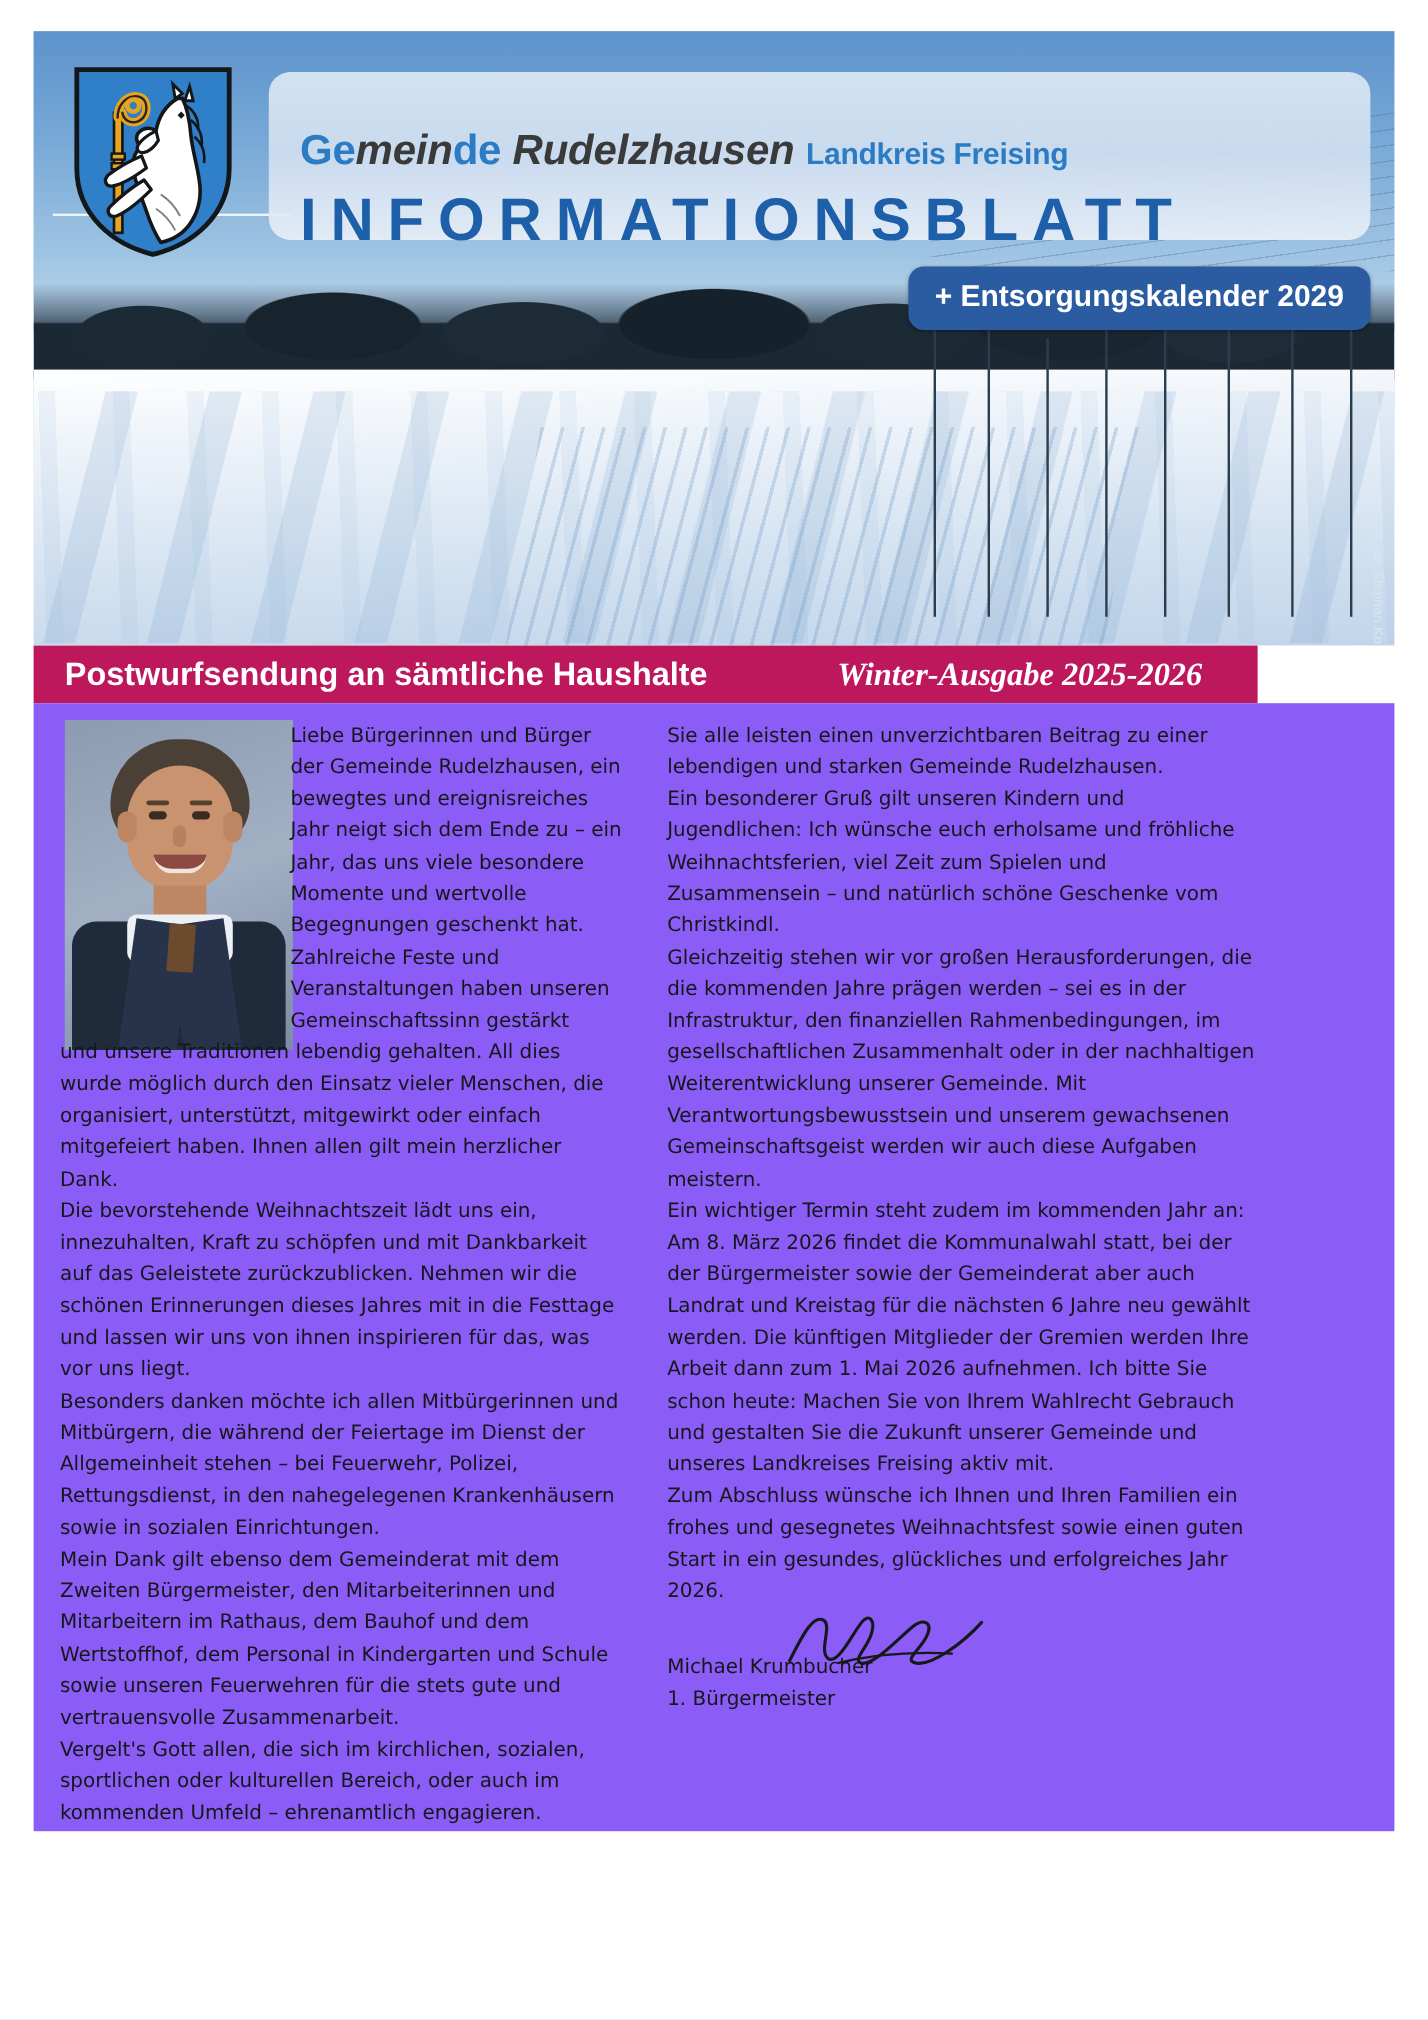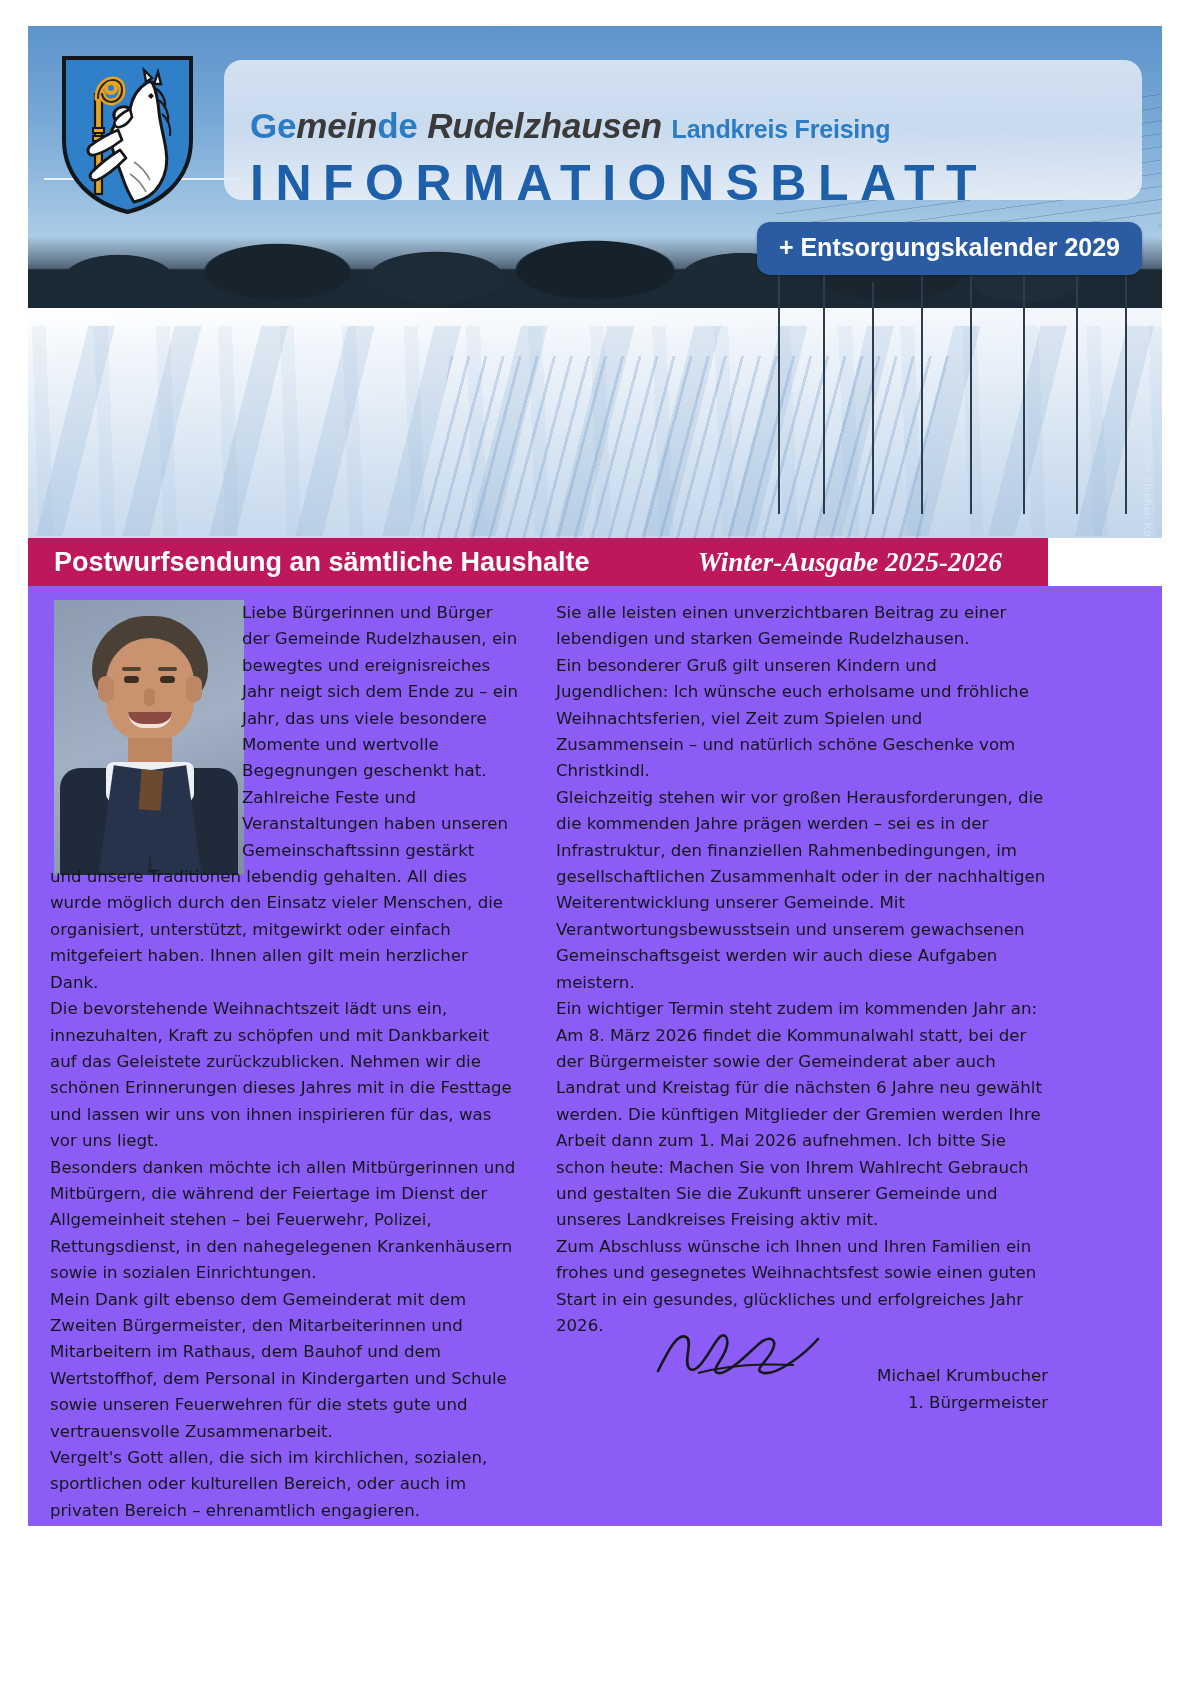--- a/index.html
+++ b/index.html
@@ -208,21 +208,21 @@
     line-height: 26.4px;
     color: #15171a;
   }
   .col p { margin: 0; }
   .col-left  { left: 22px;  top: 14px; width: 470px; }
   .col-right { left: 528px; top: 14px; width: 492px; }
 
   .indent-wrap { padding-left: 192px; }
   .indent-wrap p { margin: 0; }
 
-  .sig-block { margin-top: 24px; position: relative; text-align: right; }
+  .sig-block { margin-top: 37px; position: relative; }
   .sig-mark {
     position: absolute;
     left: 96px; top: -36px;
     width: 180px; height: 52px;
     pointer-events: none;
   }
   .sig-lines p { margin: 0; }
 
   
   .crest svg { display: block; width: 100%; height: 100%; }
@@ -333,21 +333,21 @@
     </div>
 
     <div class="col col-left">
       <div class="indent-wrap">
         <p>Liebe Bürgerinnen und Bürger der Gemeinde Rudelzhausen, ein bewegtes und ereignisreiches Jahr neigt sich dem Ende zu – ein Jahr, das uns viele besondere Momente und wertvolle Begegnungen geschenkt hat. Zahlreiche Feste und Veranstaltungen haben unseren Gemeinschaftssinn gestärkt</p>
       </div>
       <p>und unsere Traditionen lebendig gehalten. All dies wurde möglich durch den Einsatz vieler Menschen, die organisiert, unterstützt, mitgewirkt oder einfach mitgefeiert haben. Ihnen allen gilt mein herzlicher Dank.</p>
       <p>Die bevorstehende Weihnachtszeit lädt uns ein, innezuhalten, Kraft zu schöpfen und mit Dankbarkeit auf das Geleistete zurückzublicken. Nehmen wir die schönen Erinnerungen dieses Jahres mit in die Festtage und lassen wir uns von ihnen inspirieren für das, was vor uns liegt.</p>
       <p>Besonders danken möchte ich allen Mitbürgerinnen und Mitbürgern, die während der Feiertage im Dienst der Allgemeinheit stehen – bei Feuerwehr, Polizei, Rettungsdienst, in den nahegelegenen Krankenhäusern sowie in sozialen Einrichtungen.</p>
       <p>Mein Dank gilt ebenso dem Gemeinderat mit dem Zweiten Bürgermeister, den Mitarbeiterinnen und Mitarbeitern im Rathaus, dem Bauhof und dem Wertstoffhof, dem Personal in Kindergarten und Schule sowie unseren Feuerwehren für die stets gute und vertrauensvolle Zusammenarbeit.</p>
-      <p>Vergelt's Gott allen, die sich im kirchlichen, sozialen, sportlichen oder kulturellen Bereich, oder auch im privaten Bereich – ehrenamtlich engagieren.</p>
+      <p>Vergelt's Gott allen, die sich im kirchlichen, sozialen, sportlichen oder kulturellen Bereich, oder auch im kommenden Umfeld – ehrenamtlich engagieren.</p>
     </div>
 
     <div class="col col-right">
       <p>Sie alle leisten einen unverzichtbaren Beitrag zu einer lebendigen und starken Gemeinde Rudelzhausen.</p>
       <p>Ein besonderer Gruß gilt unseren Kindern und Jugendlichen: Ich wünsche euch erholsame und fröhliche Weihnachtsferien, viel Zeit zum Spielen und Zusammensein – und natürlich schöne Geschenke vom Christkindl.</p>
       <p>Gleichzeitig stehen wir vor großen Herausforderungen, die die kommenden Jahre prägen werden – sei es in der Infrastruktur, den finanziellen Rahmenbedingungen, im gesellschaftlichen Zusammenhalt oder in der nachhaltigen Weiterentwicklung unserer Gemeinde. Mit Verantwortungsbewusstsein und unserem gewachsenen Gemeinschaftsgeist werden wir auch diese Aufgaben meistern.</p>
       <p>Ein wichtiger Termin steht zudem im kommenden Jahr an: Am 8. März 2026 findet die Kommunalwahl statt, bei der der Bürgermeister sowie der Gemeinderat aber auch Landrat und Kreistag für die nächsten 6 Jahre neu gewählt werden. Die künftigen Mitglieder der Gremien werden Ihre Arbeit dann zum 1. Mai 2026 aufnehmen. Ich bitte Sie schon heute: Machen Sie von Ihrem Wahlrecht Gebrauch und gestalten Sie die Zukunft unserer Gemeinde und unseres Landkreises Freising aktiv mit.</p>
       <p>Zum Abschluss wünsche ich Ihnen und Ihren Familien ein frohes und gesegnetes Weihnachtsfest sowie einen guten Start in ein gesundes, glückliches und erfolgreiches Jahr 2026.</p>
 
       <div class="sig-block">

